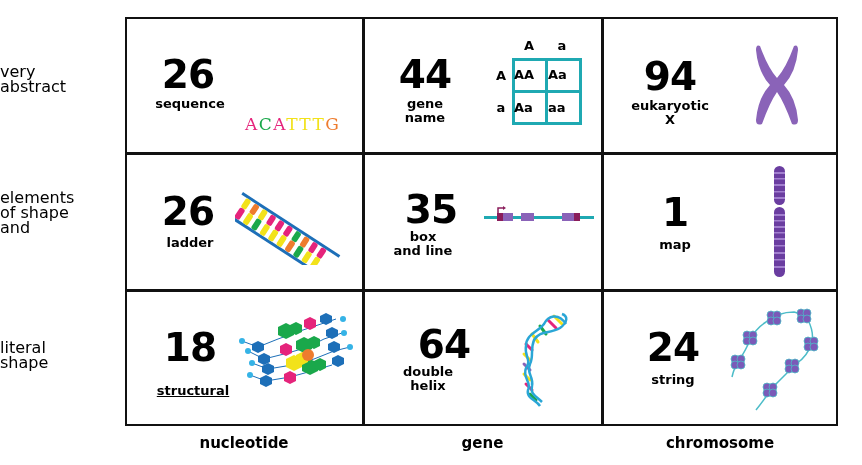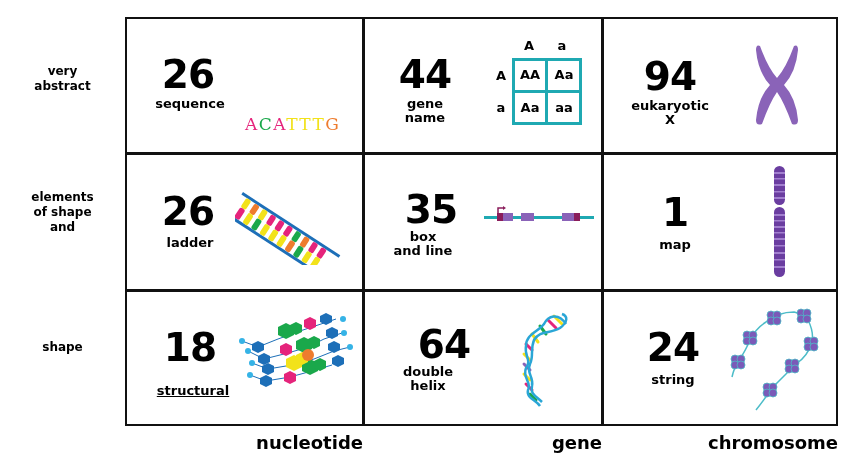--- a/index.html
+++ b/index.html
@@ -2,51 +2,52 @@
 <html><head>
 <meta charset="utf-8">
 <style>
   html, body { margin:0; padding:0; background:#ffffff; }
   body { width:862px; height:465px; position:relative; overflow:hidden;
          font-family:"DejaVu Sans", sans-serif; color:#000; }
   .grid { position:absolute; left:125px; top:17px; width:713px; height:409px;
           box-sizing:border-box; border:2.5px solid #111; }
   .vline { position:absolute; top:17px; width:2.5px; height:409px; background:#111; }
   .hline { position:absolute; left:125px; width:713px; height:2.5px; background:#111; }
-  .rowlabel { position:absolute; left:0; width:125px; text-align:center;
-              font-weight:bold; font-size:12px; line-height:15px; }
-  .collabel { position:absolute; top:433px; text-align:right; font-weight:bold;
-              font-size:18px; line-height:20px; }
+  .rowlabel { position:absolute; left:0; width:125px; text-align:left;
+              font-weight:normal; font-size:16px; line-height:15px; }
+  .collabel { position:absolute; top:433px; text-align:center; font-weight:bold;
+              font-size:15px; line-height:20px; }
   .cell { position:absolute; }
   .count { position:absolute; text-align:center; font-weight:bold; font-size:39px;
            line-height:40px; letter-spacing:-1px; }
   .name { position:absolute; text-align:center; font-weight:bold; font-size:13px;
           line-height:14px; }
   .art { position:absolute; }
   .seq { position:absolute; font-family:"DejaVu Serif", serif; font-size:17px;
          letter-spacing:1.5px;margin-top:43px; }
   .seq span { font-weight:normal; }
   .punnett-lbl { position:absolute; font-weight:bold; font-size:13px; text-align:center; }
   .pbox { position:absolute; border:3px solid #1fa9b2; box-sizing:border-box; }
-  .pcell { position:absolute; font-weight:bold; font-size:13px; text-align:center;
+  .pcell { position:absolute; font-weight:bold; font-size:13px; 
            line-height:30px; width:32px; height:30px; }
 </style>
 </head>
 <body>
 
 <div class="rowlabel" style="top:64px;">
   <div>very</div>
   <div>abstract</div>
 </div>
 <div class="rowlabel" style="top:190px;">
   <div>elements</div>
   <div>of shape</div>
   <div>and</div>
 </div>
 <div class="rowlabel" style="top:340px;">
+  <div>literal</div>
   <div>shape</div>
 </div>
 
 <div class="grid"></div>
 <div class="vline" style="left:362px;"></div>
 <div class="vline" style="left:601px;"></div>
 <div class="hline" style="top:152px;"></div>
 <div class="hline" style="top:289px;"></div>
 
 <div class="collabel" style="left:125px; width:238px;">nucleotide</div>

